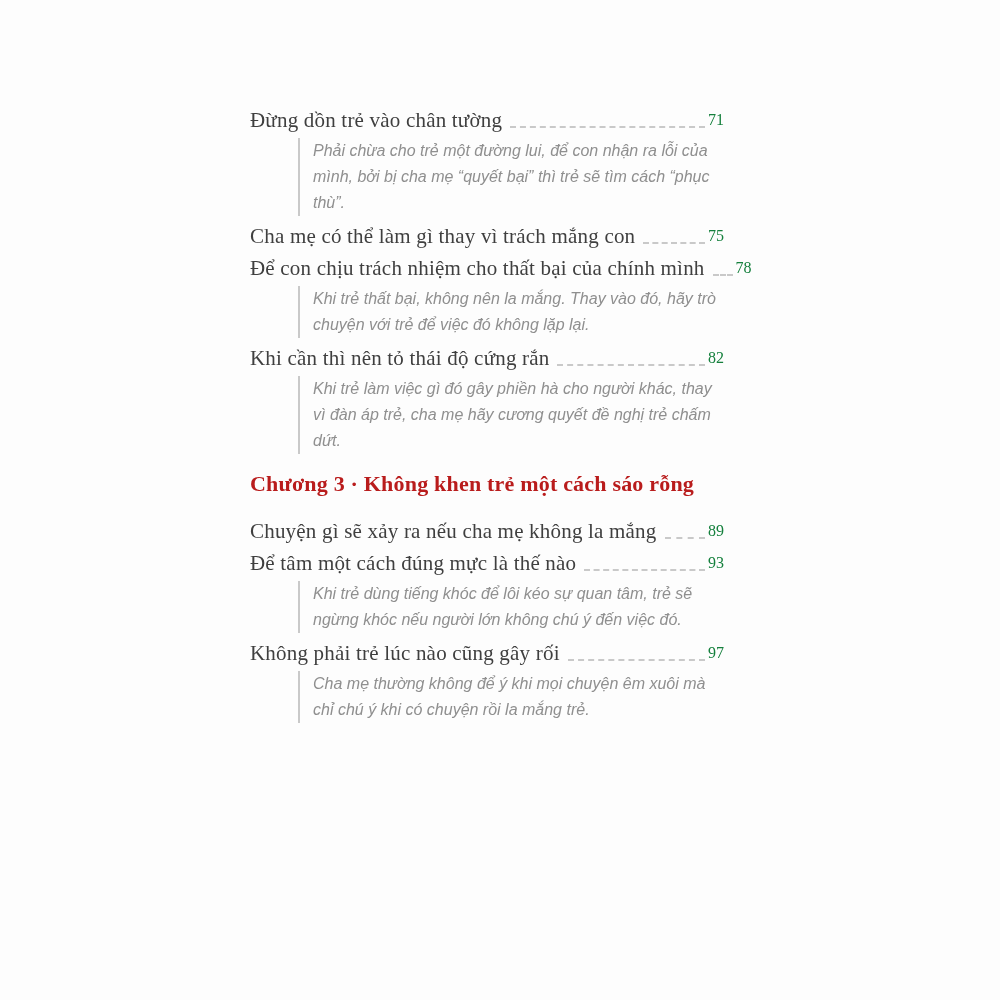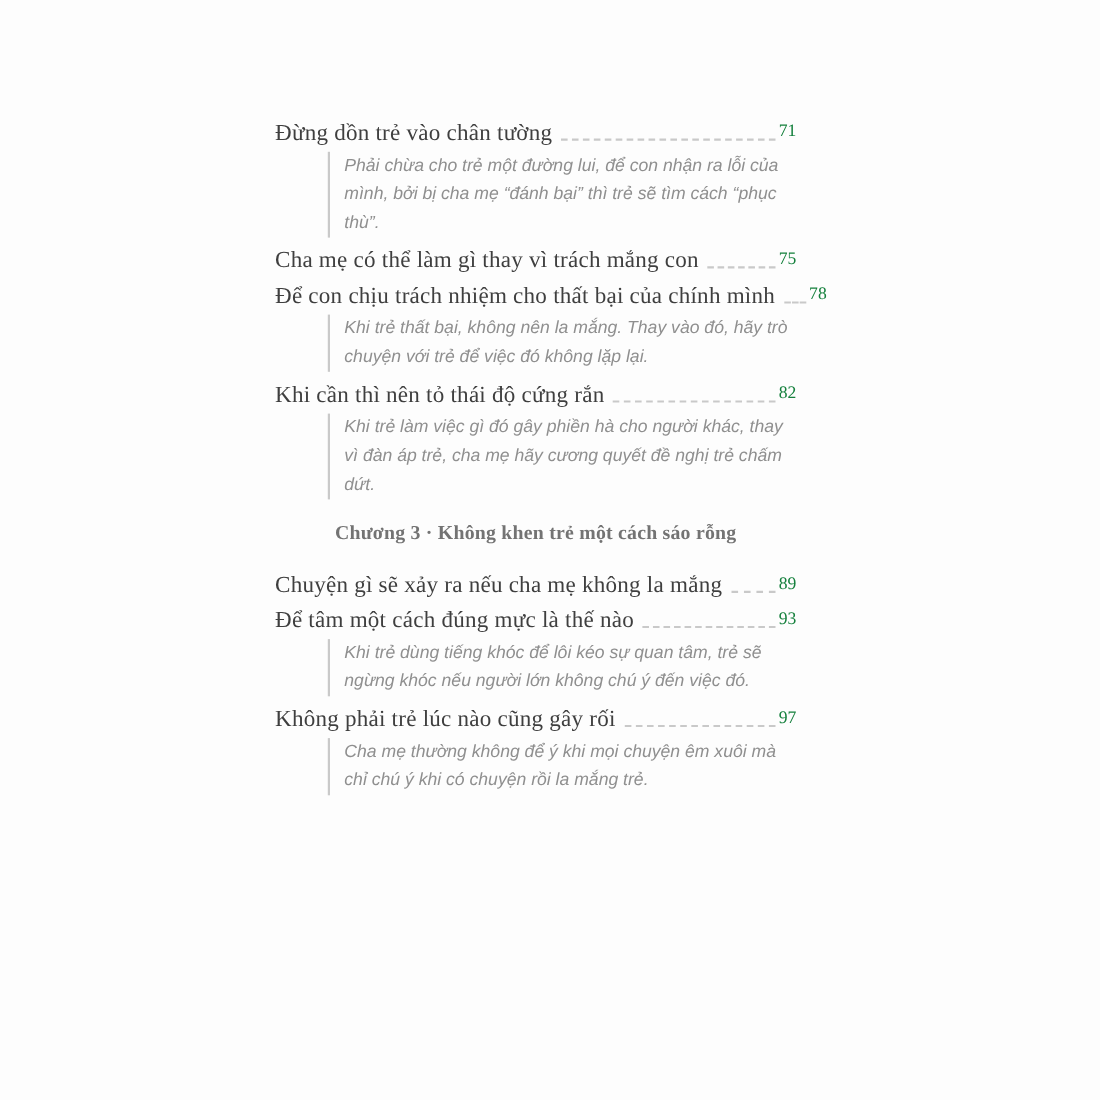--- a/index.html
+++ b/index.html
@@ -47,41 +47,40 @@
     border-left: 2px solid #c9c9c9;
     padding-left: 13px;
     padding-right: 2px;
     font-family: "Liberation Sans", sans-serif;
     font-style: italic;
     font-size: 16px;
     line-height: 26px;
     color: #8f8f8f;
   }
   .section-heading {
-    text-align: center;
-    font-size: 18px;
+    font-size: 22px;
     font-weight: bold;
-    color: #737373;
+    color: #b91c1c;
     line-height: 32px;
     margin: 14px 0 15px 0;
     letter-spacing: 0.2px;
   }
 </style>
 </head>
 <body>
 
 <div class="page">
 
   <div class="entry">
     <div class="entry-row">
       <span class="entry-title">Đừng dồn trẻ vào chân tường</span>
       <span class="leader"></span>
       <span class="entry-page">71</span>
     </div>
-    <div class="entry-desc">Phải chừa cho trẻ một đường lui, để con nhận ra lỗi của mình, bởi bị cha mẹ “đánh bại” thì trẻ sẽ tìm cách “phục thù”.</div>
+    <div class="entry-desc">Phải chừa cho trẻ một đường lui, để con nhận ra lỗi của mình, bởi bị cha mẹ “quyết bại” thì trẻ sẽ tìm cách “phục thù”.</div>
   </div>
 
   <div class="entry">
     <div class="entry-row">
       <span class="entry-title">Cha mẹ có thể làm gì thay vì trách mắng con</span>
       <span class="leader"></span>
       <span class="entry-page">75</span>
     </div>
   </div>
 

